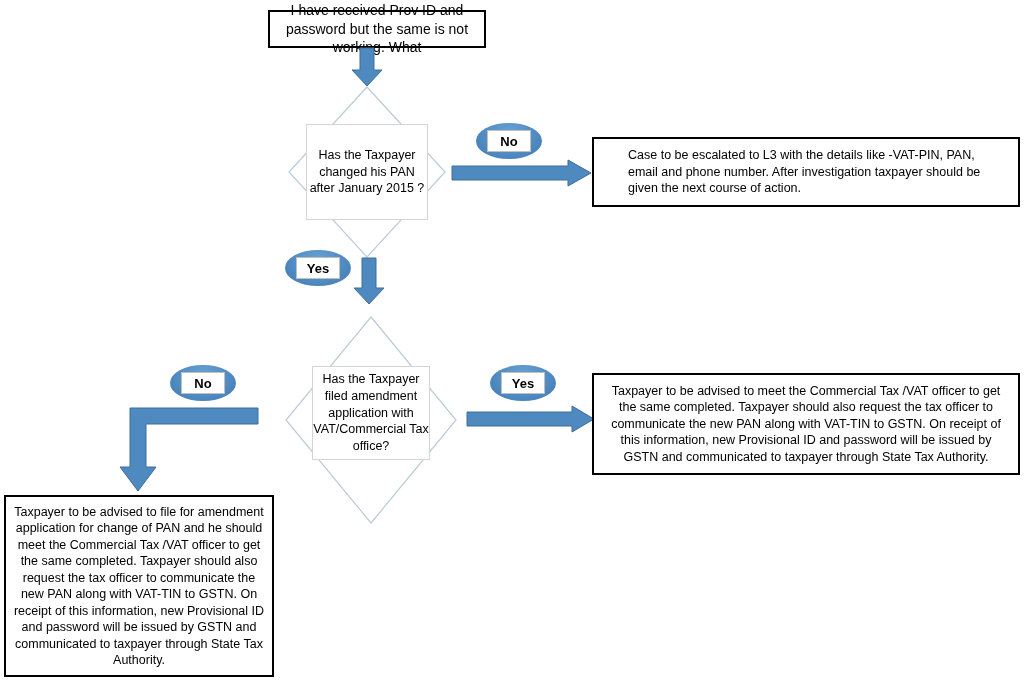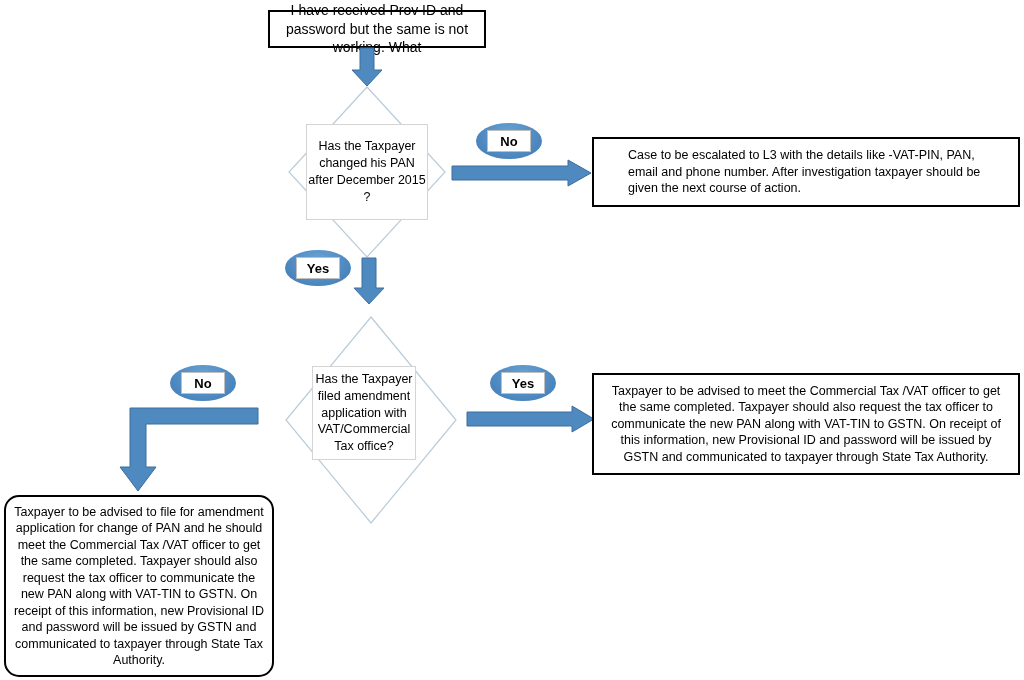--- a/index.html
+++ b/index.html
@@ -102,21 +102,21 @@
     <svg width="40" height="40" viewBox="0 0 40 40">
       <polygon points="13,0 27,0 27,22 35,22 20,38 5,22 13,22" fill="#4E89C0" stroke="#3E6E9B" stroke-width="1"></polygon>
     </svg>
   </div>
 
   <div class="diamond-wrap" style="left:288px; top:86px; width:158px; height:172px;">
     <svg width="158" height="172" viewBox="0 0 158 172">
       <polygon points="79,1 157,86 79,171 1,86" fill="#ffffff" stroke="#b9ccd9" stroke-width="1.2"></polygon>
     </svg>
     <div class="diamond-label" style="left:18px; top:38px; width:122px; height:96px; font-size:12.5px;">
-      <span>Has the Taxpayer changed his PAN after December 2015  ?</span>
+      <span>Has the Taxpayer changed his PAN after January 2015  ?</span>
     </div>
   </div>
 
   <div class="pill" style="left:476px; top:123px; width:66px; height:36px;">
     <div class="ell"></div>
     <div class="pill-label" style="left:11px; top:7px; width:44px; height:22px;">No</div>
   </div>
 
   <div class="arrow" style="left:452px; top:160px; width:140px; height:32px;">
     <svg width="140" height="32" viewBox="0 0 140 32">
@@ -136,21 +136,21 @@
   <div class="arrow" style="left:352px; top:258px; width:34px; height:48px;">
     <svg width="34" height="48" viewBox="0 0 34 48">
       <polygon points="10,0 24,0 24,30 32,30 17,46 2,30 10,30" fill="#4E89C0" stroke="#3E6E9B" stroke-width="1"></polygon>
     </svg>
   </div>
 
   <div class="diamond-wrap" style="left:285px; top:316px; width:172px; height:208px;">
     <svg width="172" height="208" viewBox="0 0 172 208">
       <polygon points="86,1 171,104 86,207 1,104" fill="#ffffff" stroke="#b9ccd9" stroke-width="1.2"></polygon>
     </svg>
-    <div class="diamond-label" style="left:27px; top:50px; width:104px; height:94px; font-size:12.5px;">
+    <div class="diamond-label" style="left:27px; top:50px; width:118px; height:94px; font-size:12.5px;">
       <span>Has the Taxpayer filed amendment application with VAT/Commercial Tax office?</span>
     </div>
   </div>
 
   <div class="pill" style="left:170px; top:365px; width:66px; height:36px;">
     <div class="ell"></div>
     <div class="pill-label" style="left:11px; top:7px; width:44px; height:22px;">No</div>
   </div>
 
   <div class="arrow" style="left:110px; top:405px; width:150px; height:90px;">
@@ -167,17 +167,17 @@
   <div class="arrow" style="left:467px; top:406px; width:128px; height:32px;">
     <svg width="128" height="32" viewBox="0 0 128 32">
       <polygon points="0,6 105,6 105,0 127,13 105,26 105,20 0,20" fill="#4E89C0" stroke="#3E6E9B" stroke-width="1"></polygon>
     </svg>
   </div>
 
   <div class="textbox" style="left:592px; top:373px; width:428px; height:102px; font-size:12.5px;">
     <div class="tb-inner" style="padding:0 8px;">Taxpayer to be advised to meet the Commercial Tax /VAT officer  to get the same completed. Taxpayer should also request the tax officer to communicate the new PAN along with VAT-TIN to GSTN. On receipt of this information, new Provisional ID and password will be issued by GSTN and communicated to taxpayer through State Tax Authority.</div>
   </div>
 
-  <div class="textbox" style="left:4px; top:495px; width:270px; height:182px; font-size:12.5px;border-radius:15px;">
+  <div class="textbox" style="left:4px; top:495px; width:270px; height:182px; font-size:12.5px;">
     <div class="tb-inner" style="padding:0 6px;">Taxpayer to be advised to file for amendment application for change of PAN and he should meet the Commercial Tax /VAT officer  to get the same completed. Taxpayer should also request the tax officer to communicate the new PAN along with VAT-TIN to GSTN. On receipt of this information, new Provisional ID and password will be issued by GSTN and communicated to taxpayer through State Tax Authority.</div>
   </div>
 
 </div>
 
 </body></html>

